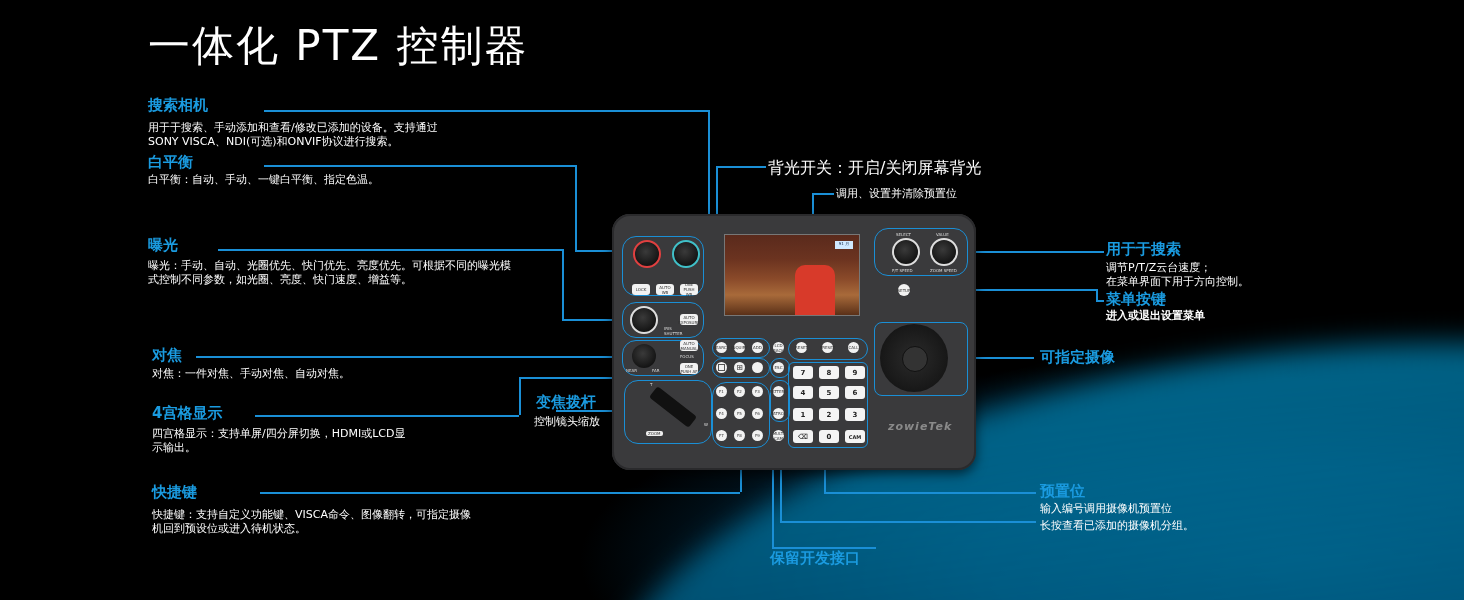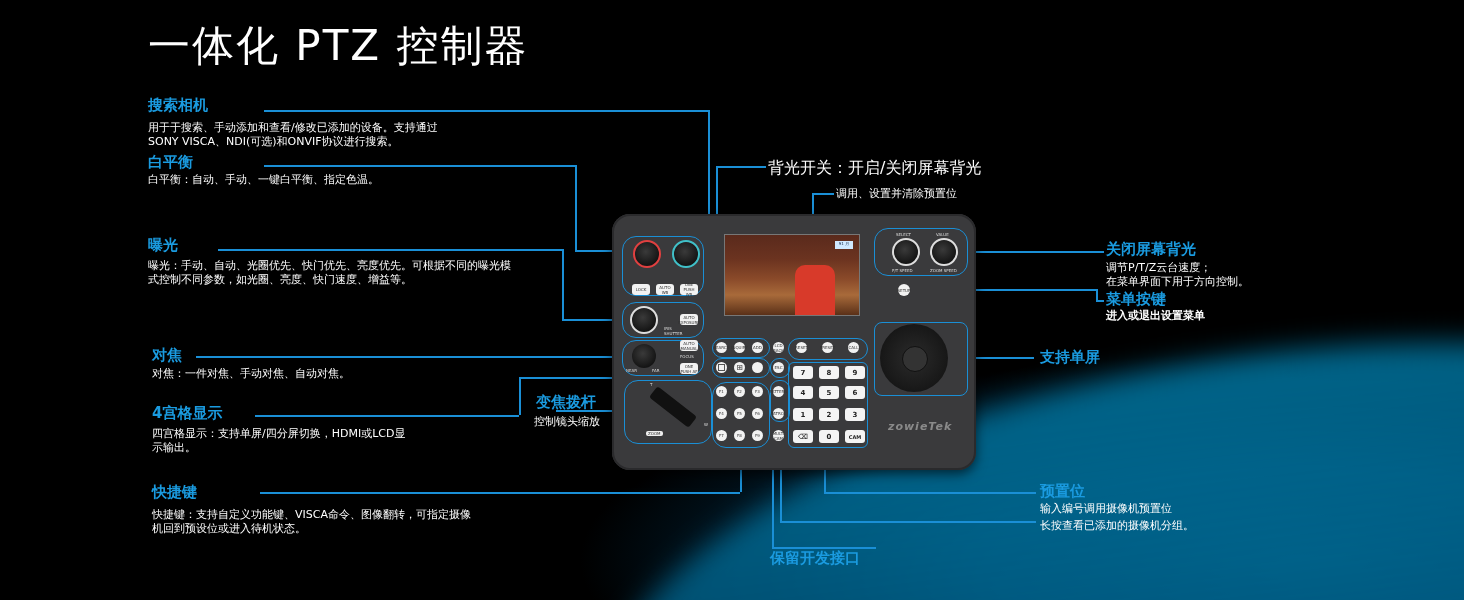--- a/index.html
+++ b/index.html
@@ -91,28 +91,28 @@
 <div class="hd" style="left:152px;top:483px;">快捷键</div>
 <div class="ds" style="left:152px;top:507px;">快捷键：支持自定义功能键、VISCA命令、图像翻转，可指定摄像</div>
 <div class="ds" style="left:152px;top:521px;">机回到预设位或进入待机状态。</div>
 
 <div class="hd" style="left:536px;top:393px;">变焦拨杆</div>
 <div class="ds" style="left:534px;top:414px;">控制镜头缩放</div>
 
 <div class="ds" style="left:768px;top:160px;font-size:16px;">背光开关：开启/关闭屏幕背光</div>
 <div class="ds" style="left:836px;top:186px;font-size:11px;">调用、设置并清除预置位</div>
 
-<div class="hd" style="left:1106px;top:240px;">关闭屏幕背光</div>
+<div class="hd" style="left:1106px;top:240px;">用于于搜索</div>
 <div class="ds" style="left:1106px;top:260px;">调节P/T/Z云台速度；</div>
 <div class="ds" style="left:1106px;top:274px;">在菜单界面下用于方向控制。</div>
 
 <div class="hd" style="left:1106px;top:290px;">菜单按键</div>
 <div class="ds" style="left:1106px;top:308px;font-weight:bold;">进入或退出设置菜单</div>
 
-<div class="hd" style="left:1040px;top:348px;">支持单屏</div>
+<div class="hd" style="left:1040px;top:348px;">可指定摄像</div>
 
 <div class="hd" style="left:1040px;top:482px;">预置位</div>
 <div class="ds" style="left:1040px;top:501px;">输入编号调用摄像机预置位</div>
 <div class="ds" style="left:1040px;top:518px;">长按查看已添加的摄像机分组。</div>
 
 <div class="hd" style="left:770px;top:549px;">保留开发接口</div>
 
 <div class="ln lh" style="left:264px;top:110px;width:444px;"></div>
 <div class="ln lv" style="left:708px;top:110px;height:234px;"></div>
 

